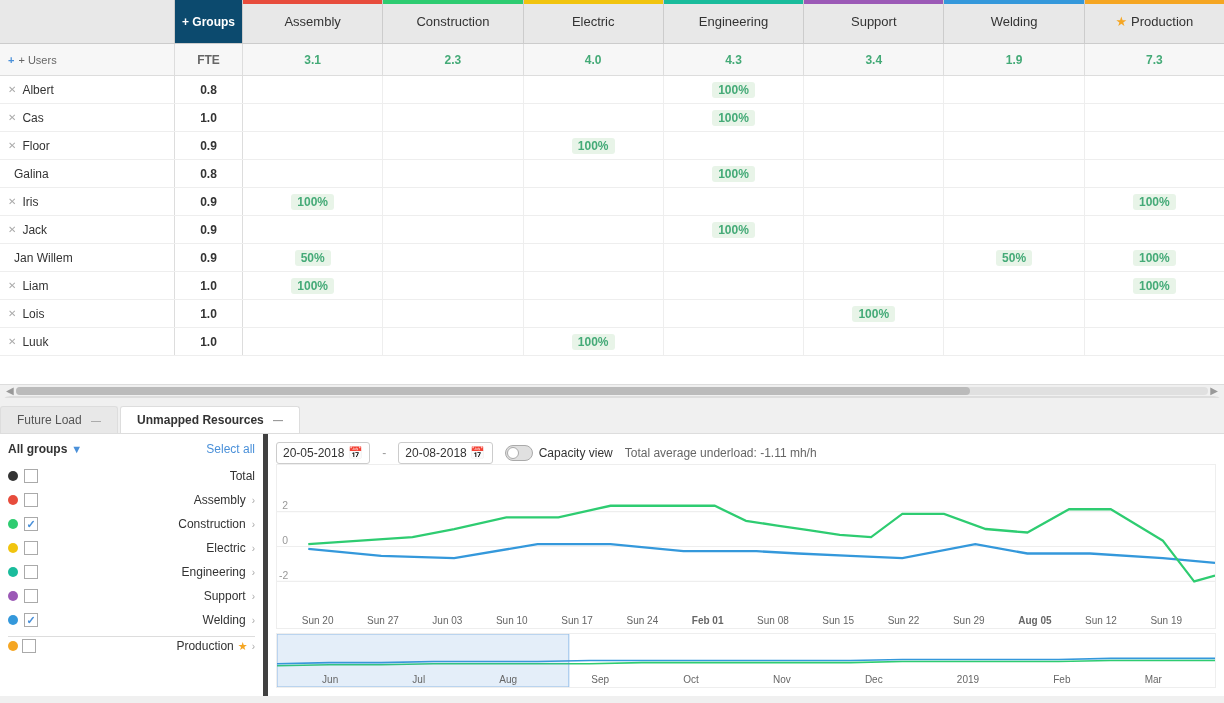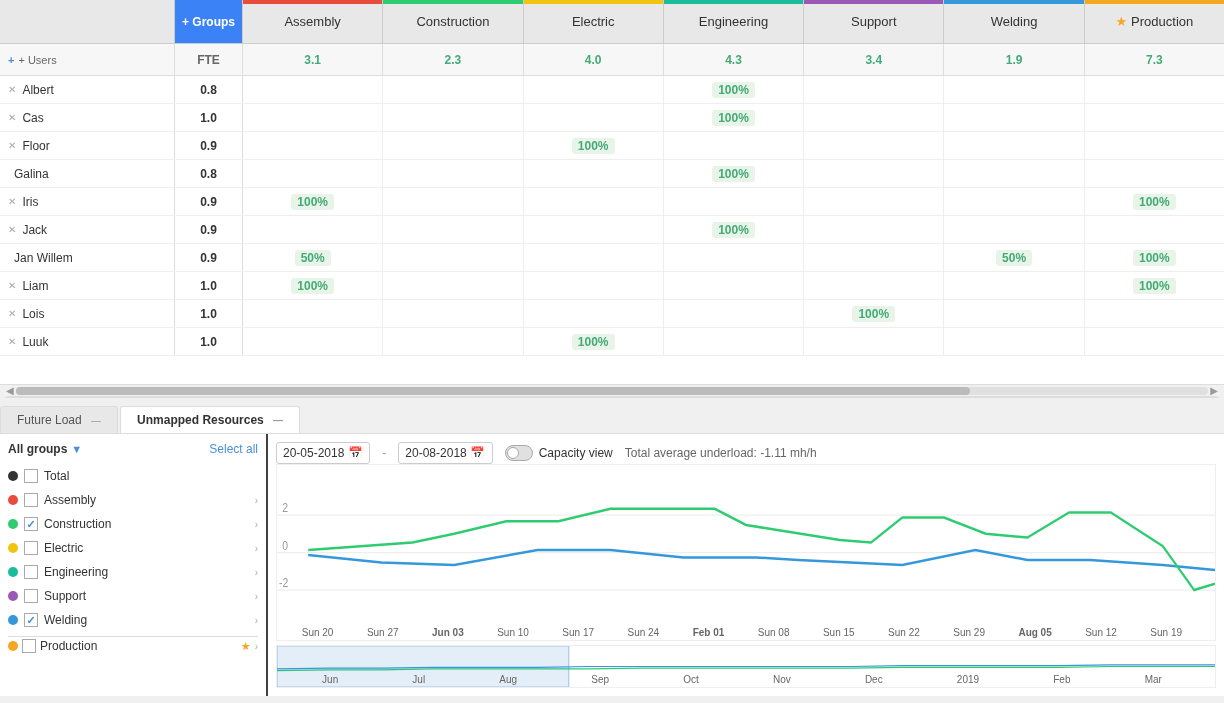--- a/index.html
+++ b/index.html
@@ -18,21 +18,21 @@
       background: #e8e8e8;
       display: flex;
       align-items: center;
       padding-left: 8px;
       font-weight: bold;
       border-right: 1px solid #ccc;
     }
     .header-row .col-groups {
       width: 68px;
       min-width: 68px;
-      background: #3b82f6;
+      background: #0c4a6e;
       color: white;
       display: flex;
       align-items: center;
       justify-content: center;
       font-weight: bold;
       border-right: 1px solid #ccc;
     }
     .header-row .col-group {
       flex: 1;
       display: flex;
@@ -215,23 +215,24 @@
     }
 
     
     .chart-panel {
       display: flex;
       flex: 1;
     }
     .left-sidebar {
       width: 268px;
       min-width: 268px;
-      border-right: 2px solid #404040;
+      border-right: 5px solid #404040;
       background: white;
       padding: 8px;
+      text-align: right;
     }
     .left-sidebar .sidebar-header {
       display: flex;
       justify-content: space-between;
       align-items: center;
       margin-bottom: 8px;
     }
     .sidebar-header .all-groups {
       display: flex;
       align-items: center;
@@ -346,21 +347,21 @@
       font-size: 12px;
     }
 
     .main-chart {
       flex: 1;
       position: relative;
       border: 1px solid #eee;
       overflow: hidden;
     }
     .mini-chart {
-      height: 43px;
+      height: 55px;
       position: relative;
       border: 1px solid #eee;
       margin-top: 4px;
       overflow: hidden;
     }
 
     
     svg { width: 100%; height: 100%; }
 
     .bottom-label {
@@ -751,21 +752,21 @@
           <text x="5" y="68" font-size="10" fill="#999">0</text>
           <text x="2" y="98" font-size="10" fill="#999">-2</text>
 
           <polyline points="30,72 100,78 170,80 250,68 320,68 390,74 430,74 460,74 500,76 550,78 600,80 670,68 720,76 780,76 850,80 900,84" fill="none" stroke="#3498db" stroke-width="2"></polyline>
 
           <polyline points="30,68 80,65 130,62 170,55 220,45 270,45 320,35 360,35 390,35 420,35 450,48 480,52 510,56 540,60 570,62 600,42 640,42 680,55 720,58 760,38 800,38 850,65 880,100 900,95" fill="none" stroke="#2ecc71" stroke-width="2"></polyline>
         </svg>
         <div class="bottom-label">
           <span>Sun 20</span>
           <span>Sun 27</span>
-          <span style="font-weight:bold;">Jun 03</span>
+          <span style="font-weight:normal;">Jun 03</span>
           <span>Sun 10</span>
           <span>Sun 17</span>
           <span>Sun 24</span>
           <span style="font-weight:bold;">Feb 01</span>
           <span>Sun 08</span>
           <span>Sun 15</span>
           <span>Sun 22</span>
           <span>Sun 29</span>
           <span style="font-weight:bold;">Aug 05</span>
           <span>Sun 12</span>

